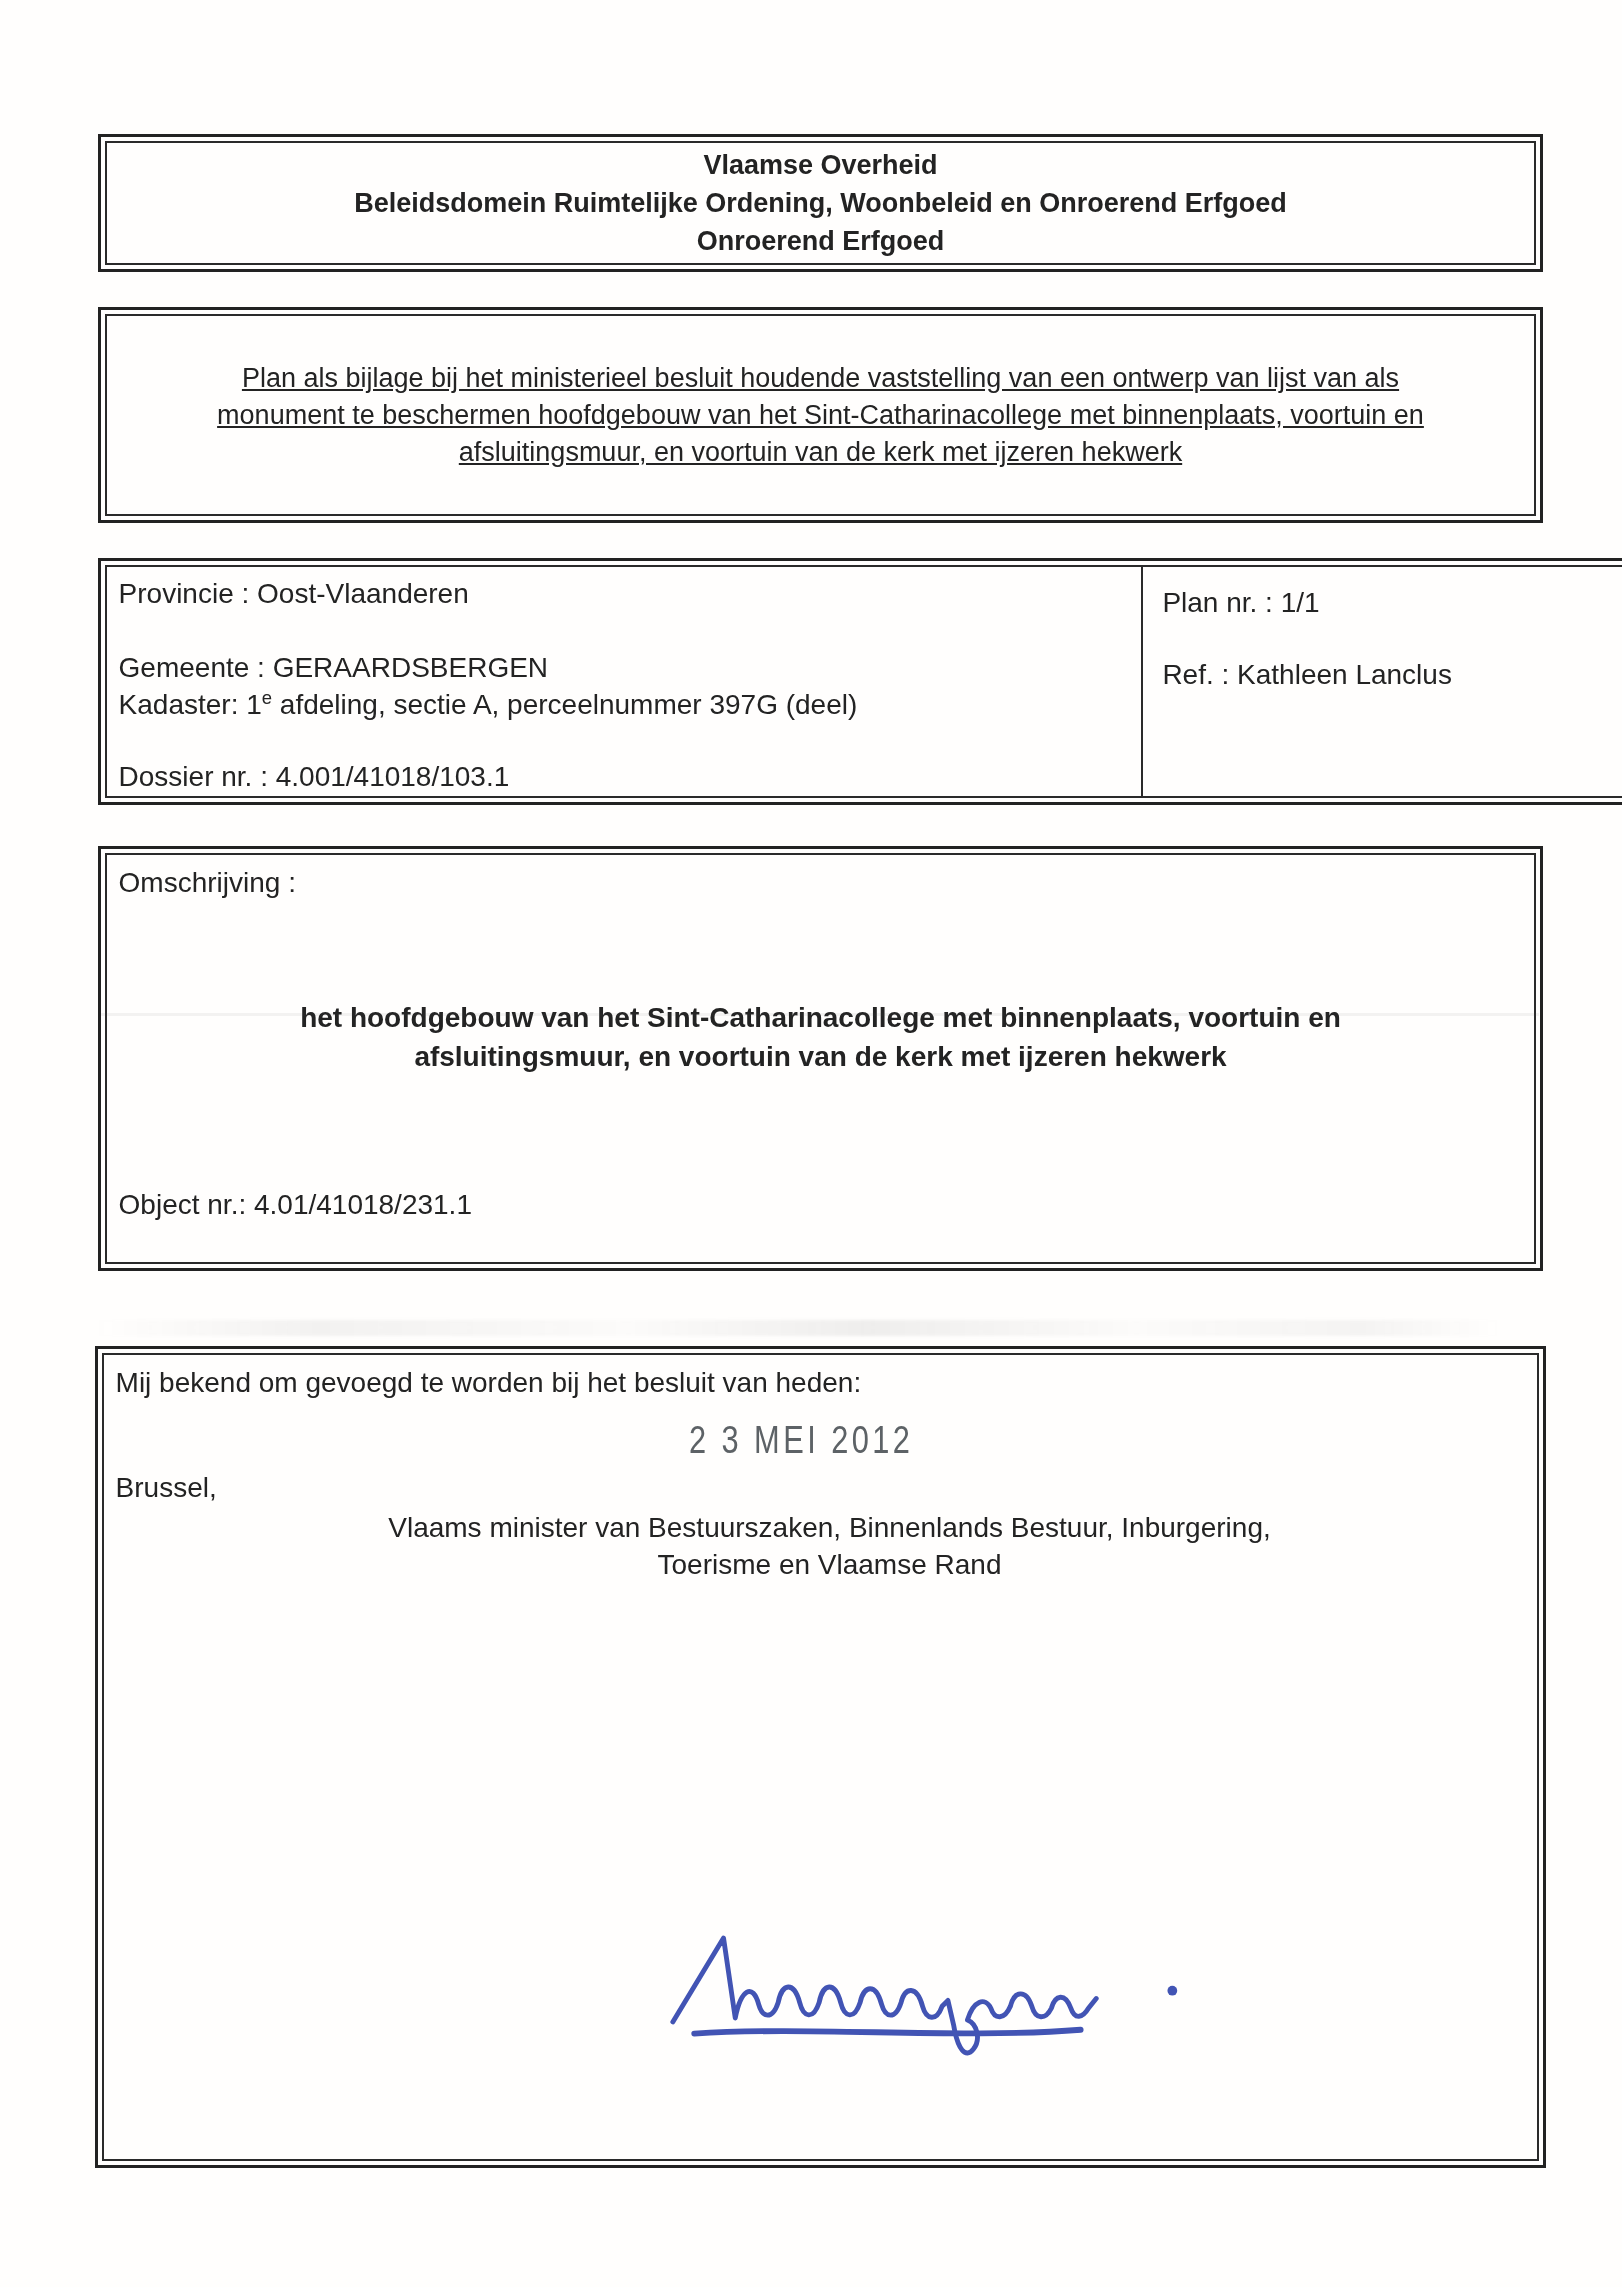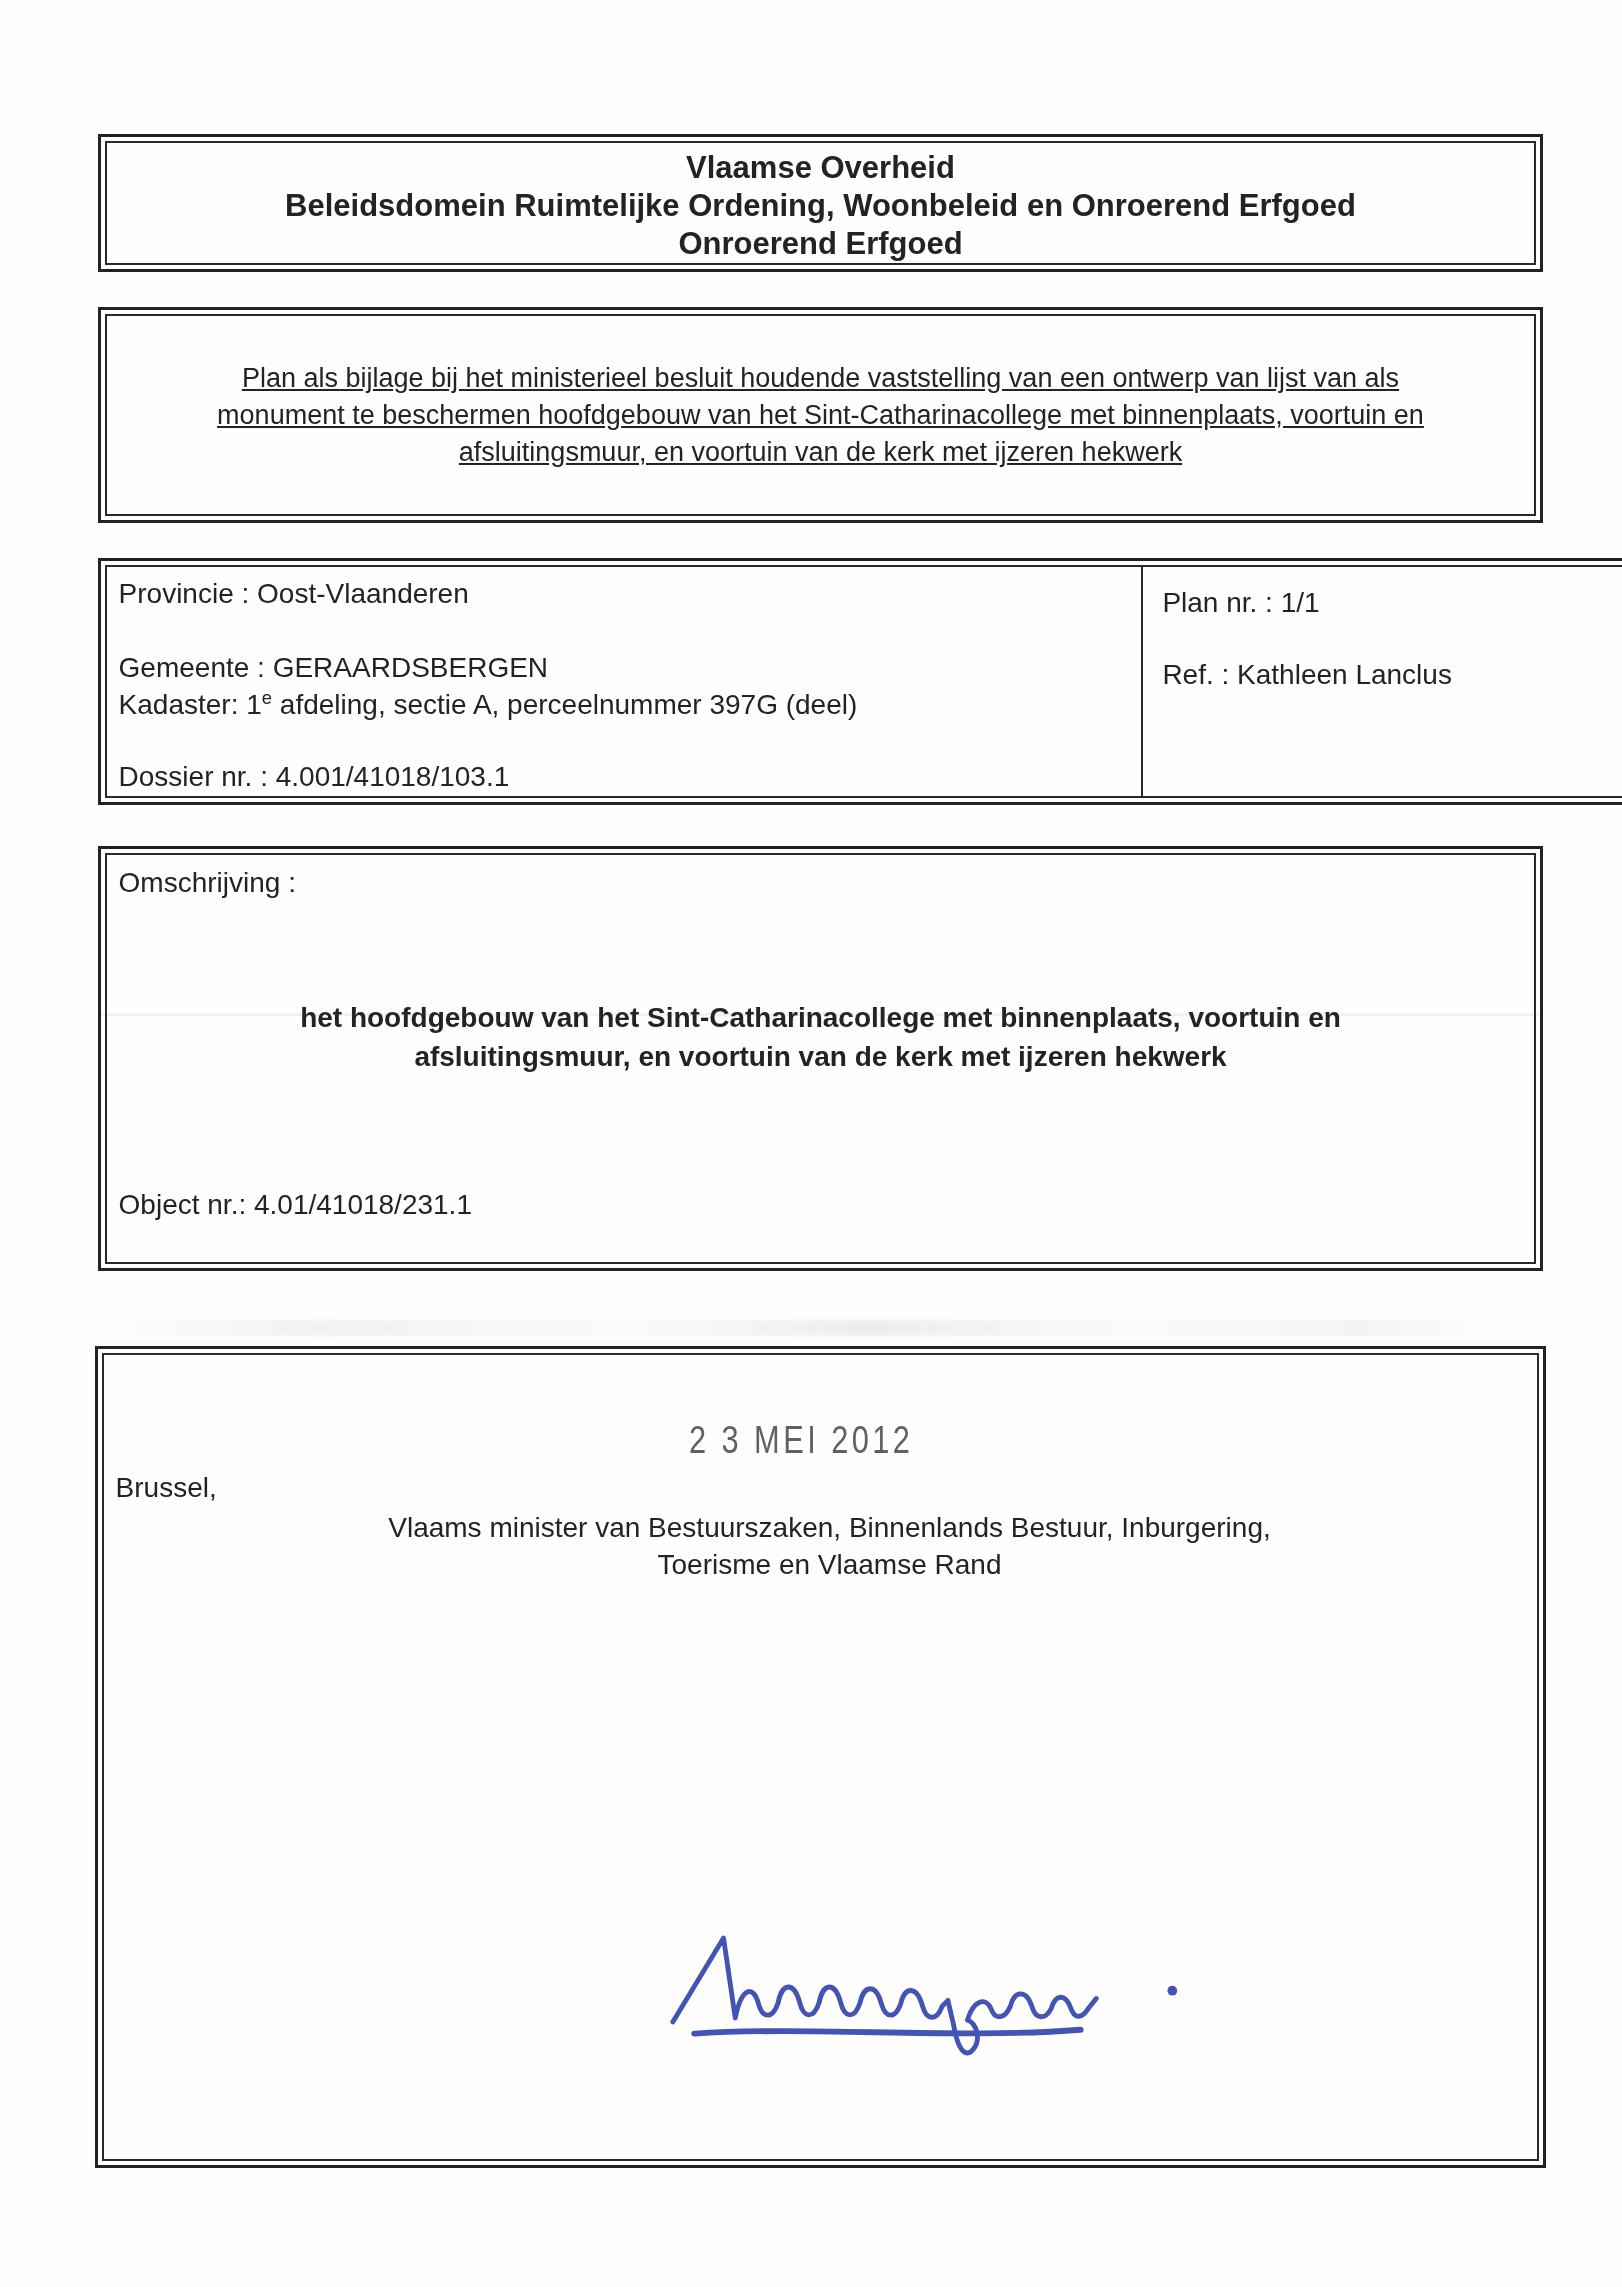--- a/index.html
+++ b/index.html
@@ -22,22 +22,22 @@
   .box-inner {
     border:2.9px solid #2a2a2a;
     width:100%; height:100%;
     box-sizing:border-box;
     position:relative;
     background:#fffefd;
   }
   
   .box1 { left:98px; top:134px; width:1445px; height:138px; }
   .box1 .box-inner {
-    display:flex; flex-direction:column; justify-content:flex-end;
-    text-align:center; font-weight:bold; font-size:31px; line-height:38px;
+    display:flex; flex-direction:column; justify-content:center;
+    text-align:center; font-weight:bold; font-size:27px; line-height:38px;
   }
   
   .box2 { left:98px; top:307px; width:1445px; height:216px; }
   .box2 .box-inner {
     display:flex; flex-direction:column; justify-content:center;
     text-align:center; font-size:27px; line-height:37px;text-decoration:underline;
   }
   
   .box3 { left:98px; top:558px; width:1567px; height:247px; }
   .box3 .box-inner { display:flex; font-size:28px; }
@@ -139,20 +139,21 @@
       <div class="bold-title">
         <div>het hoofdgebouw van het Sint-Catharinacollege met binnenplaats, voortuin en</div>
         <div>afsluitingsmuur, en voortuin van de kerk met ijzeren hekwerk</div>
       </div>
       <div class="object-line">Object nr.: 4.01/41018/231.1</div>
     </div>
   </div>
 
   <div class="box box5">
     <div class="box-inner">
+      <div class="intro">Mij bekend om gevoegd te worden bij het besluit van heden:</div>
       <div class="stamp">2 3 MEI 2012</div>
       <div class="place">Brussel,</div>
       <div class="minister">
         <div>Vlaams minister van Bestuurszaken, Binnenlands Bestuur, Inburgering,</div>
         <div>Toerisme en Vlaamse Rand</div>
       </div>
       <div class="sig-wrap">
         <svg width="561" height="137" viewBox="0 0 575 140">
           <path d="M8,94 L60,8 L72,90
                    C78,60 90,54 96,76 C100,90 110,92 116,74

